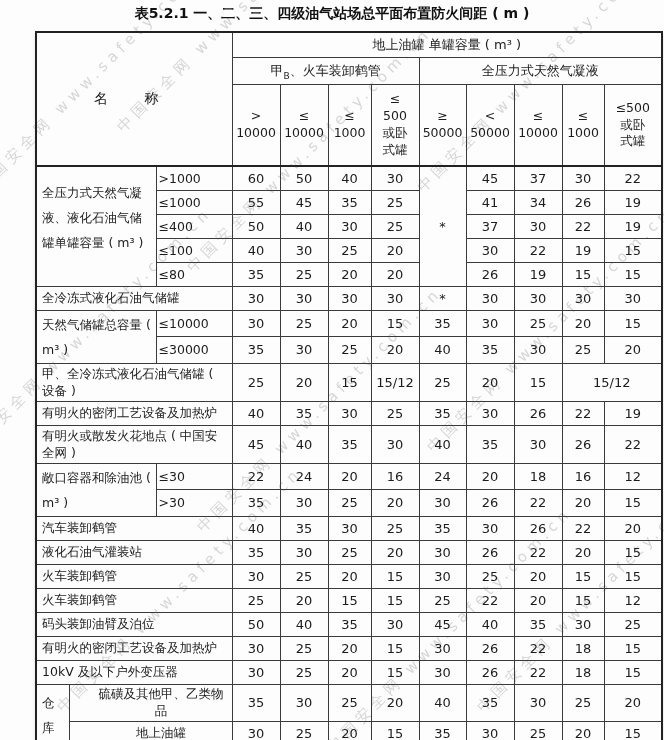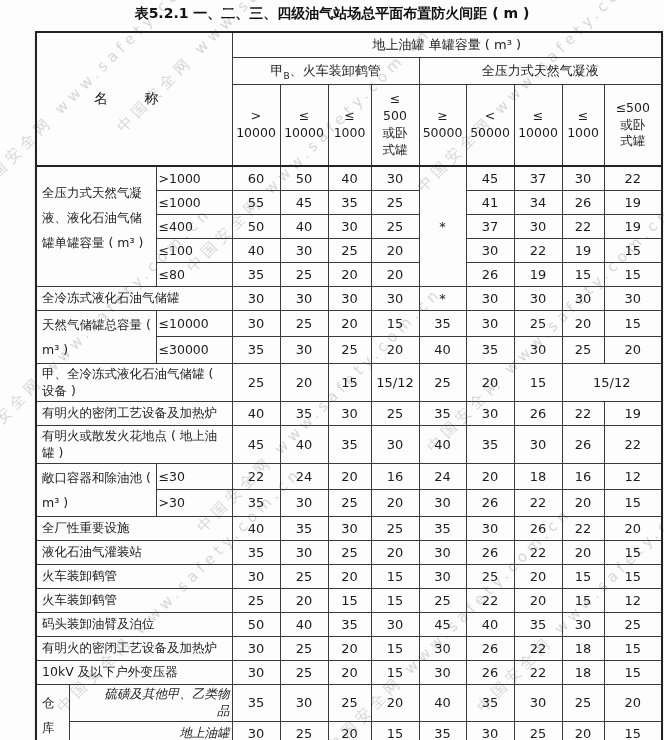--- a/index.html
+++ b/index.html
@@ -52,21 +52,21 @@
   tbody tr{height:24px;}
   .name-h{letter-spacing:16px;text-align:center;font-size:14px;}
   .top-h{text-align:center;font-size:13px;}
   .grp{text-align:center;font-size:13px;}
   .grp sub{font-size:9px;}
   .lim{text-align:center;white-space:pre-line;line-height:1.35;vertical-align:middle;}
   .lbl{text-align:left;padding-left:5px;line-height:1.4;}
   .lbl.tall{line-height:2.0;}
   .lbl.vtop{vertical-align:top;padding-top:13px;}
   .sub{}
-  .sub.left{text-align:right;padding-left:23px;font-style:italic;}
+  .sub.left{text-align:center;padding-left:23px;}
   .val{text-align:center;font-size:13px;}
 </style>
 </head>
 <body>
 
 <div class="wm-layer">
   <span class="wm">中国安全网 www.safety.com.cn</span>
   <span class="wm">中国安全网 www.safety.com.cn</span>
   <span class="wm">中国安全网 www.safety.com.cn</span>
   <span class="wm">中国安全网 www.safety.com.cn</span>
@@ -241,21 +241,21 @@
           <td class="val">35</td>
           <td class="val">30</td>
           <td class="val">25</td>
           <td class="val">35</td>
           <td class="val">30</td>
           <td class="val">26</td>
           <td class="val">22</td>
           <td class="val">19</td>
         </tr>
         <tr>
-          <td colspan="3" class="lbl">有明火或散发火花地点 ( 地上油罐 )</td>
+          <td colspan="3" class="lbl">有明火或散发火花地点 ( 中国安全网 )</td>
           <td class="val">45</td>
           <td class="val">40</td>
           <td class="val">35</td>
           <td class="val">30</td>
           <td class="val">40</td>
           <td class="val">35</td>
           <td class="val">30</td>
           <td class="val">26</td>
           <td class="val">22</td>
         </tr>
@@ -278,21 +278,21 @@
           <td class="val">30</td>
           <td class="val">25</td>
           <td class="val">20</td>
           <td class="val">30</td>
           <td class="val">26</td>
           <td class="val">22</td>
           <td class="val">20</td>
           <td class="val">15</td>
         </tr>
         <tr>
-          <td colspan="3" class="lbl">全厂性重要设施</td>
+          <td colspan="3" class="lbl">汽车装卸鹤管</td>
           <td class="val">40</td>
           <td class="val">35</td>
           <td class="val">30</td>
           <td class="val">25</td>
           <td class="val">35</td>
           <td class="val">30</td>
           <td class="val">26</td>
           <td class="val">22</td>
           <td class="val">20</td>
         </tr>

